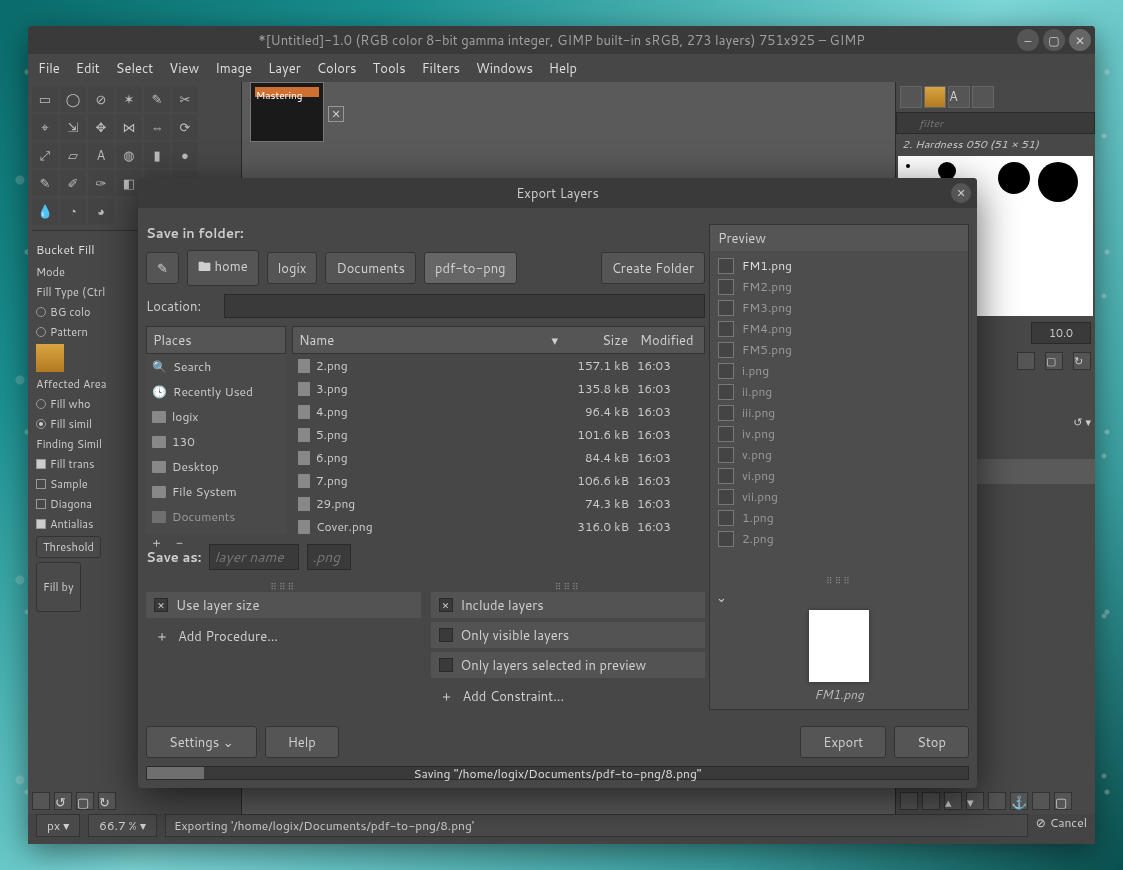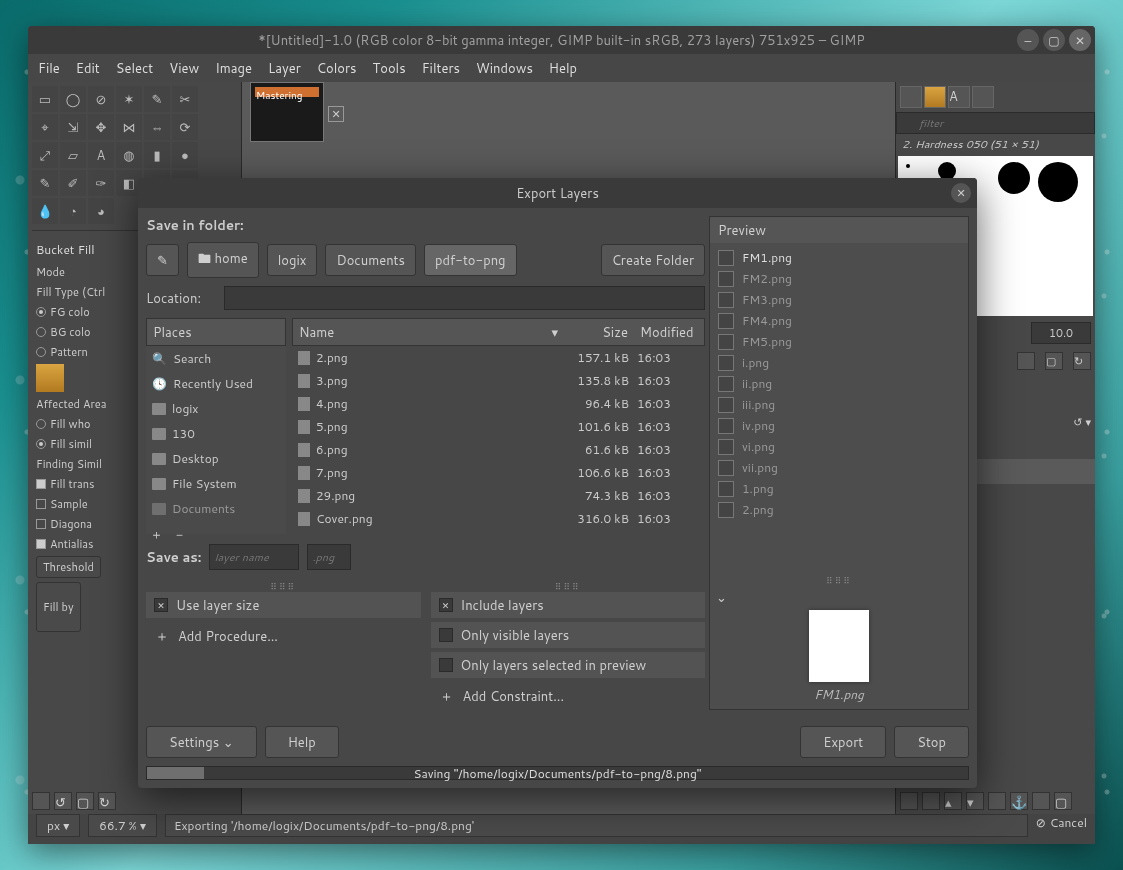--- a/index.html
+++ b/index.html
@@ -37,21 +37,21 @@
 .brush-label{font-size:11px;font-style:italic;color:#ccc;padding:2px 6px;}
 .brushgrid{background:#fff;height:160px;margin:2px;position:relative;}
 .brushgrid .b{position:absolute;border-radius:50%;background:#000;}
 .ctrl-row{display:flex;align-items:center;padding:4px;gap:4px;font-size:11px;}
 .num-field { background:#3a3a3a; padding:2px 17px; color:#ccc; border:1px solid #2a2a2a; }
 .btn-flat{background:#4a4a4a;border:1px solid #333;padding:4px 10px;color:#ccc;border-radius:3px;}
 
 .modal { position:absolute; left:110px; top:152px; right:118px; bottom:56px; background:#474747; border-radius:4px; box-shadow:0 10px 40px rgba(0,0,0,.6); display:flex; flex-direction:column; }
 .modal-title{height:30px;background:#3a3a3a;border-radius:4px 4px 0 0;display:flex;align-items:center;justify-content:center;color:#ccc;position:relative;}
 .modal-title .closebtn{position:absolute;right:6px;top:5px;width:20px;height:20px;border-radius:10px;background:#555;color:#ccc;display:flex;align-items:center;justify-content:center;font-size:11px;cursor:pointer;}
-.modal-body{flex:1;display:flex;gap:4px;padding:8px;overflow:hidden;}
+.modal-body{flex:1;display:flex;gap:4px;padding:8px;overflow:hidden;margin-top:8px;}
 .chooser{flex:1;display:flex;flex-direction:column;gap:8px;min-width:0;}
 .row{display:flex;align-items:center;gap:8px;}
 .crumb{background:#555;border:1px solid #333;padding:6px 10px;border-radius:3px;cursor:pointer;}
 .crumb.active{background:#666;}
 .loc-label{width:70px;color:#ccc;}
 .loc-field{flex:1;height:24px;background:#3a3a3a;border:1px solid #2a2a2a;}
 .browser{flex:1;display:flex;gap:6px;min-height:0;}
 .places{width:140px;display:flex;flex-direction:column;background:#4a4a4a;}
 .col-head{background:#555;padding:4px 6px;border:1px solid #333;}
 .pl{padding:4px 6px;display:flex;align-items:center;gap:6px;color:#ccc;font-size:12px;cursor:pointer;}
@@ -61,21 +61,21 @@
 .fhead .c1{flex:1;padding:4px 6px;display:flex;align-items:center;gap:6px;}
 .fhead .c2{width:70px;padding:4px 6px;text-align:right;}
 .fhead .c3{width:70px;padding:4px 6px;}
 .flist{flex:1;overflow:hidden;}
 .fr{display:flex;padding:3px 6px;font-size:12px;color:#ccc;}
 .fr .c1{flex:1;display:flex;align-items:center;gap:6px;}
 .fr .fi{width:12px;height:14px;background:#888;}
 .fr .c2{width:70px;text-align:right;}
 .fr .c3{width:70px;padding-left:8px;}
 .saveas{display:flex;align-items:center;gap:8px;padding:2px 0;}
-.sa-in{width:90px;height:22px;background:#3a3a3a;border:1px solid #2a2a2a;color:#777;font-style:italic;font-size:11px;padding:12px 4px;}
+.sa-in{width:90px;height:22px;background:#3a3a3a;border:1px solid #2a2a2a;color:#777;font-style:italic;font-size:14px;padding:12px 4px;}
 .opts{display:flex;gap:10px;}
 .optcol{flex:1;display:flex;flex-direction:column;gap:4px;}
 .grip{height:8px;display:flex;justify-content:center;color:#888;font-size:9px;letter-spacing:2px;}
 .optrow{display:flex;align-items:center;gap:8px;background:#535353;padding:4px 8px;}
 .cb{width:14px;height:14px;background:#3a3a3a;border:1px solid #2a2a2a;display:flex;align-items:center;justify-content:center;color:#ccc;font-size:9px;}
 .cb.on::after{content:"✕";}
 .plus{width:16px;text-align:center;font-size:14px;}
 .preview{width:260px;background:#4d4d4d;border:1px solid #333;display:flex;flex-direction:column;}
 .pv-head{background:#555;padding:4px 8px;}
 .pv-list{flex:1;overflow:hidden;padding:4px;}
@@ -159,24 +159,20 @@
       <div style="height:1px;background:#333;margin:6px 0;"></div>
       <div class="dock-title">Bucket Fill</div>
       <div class="opt-row">
           <span>Mode</span>
           <span style="margin-left:auto">No</span>
         </div>
       <div class="opt-row">
           <span>Fill Type  (Ctrl</span>
         </div>
       <div class="opt-row">
-          <span class="radio on"></span>
-          <span>FG colo</span>
-        </div>
-      <div class="opt-row">
           <span class="radio"></span>
           <span>BG colo</span>
         </div>
       <div class="opt-row">
           <span class="radio"></span>
           <span>Pattern</span>
         </div>
       <div class="opt-row">
           <div style="width:28px;height:28px;background:linear-gradient(#d9a441,#b37a20)"></div>
         </div>
@@ -405,21 +401,21 @@
                     <span>5.png</span>
                   </div>
                   <div class="c2">101.6 kB</div>
                   <div class="c3">16:03</div>
                 </div>
                 <div class="fr">
                   <div class="c1">
                     <span class="fi"></span>
                     <span>6.png</span>
                   </div>
-                  <div class="c2">61.6 kB</div>
+                  <div class="c2">84.4 kB</div>
                   <div class="c3">16:03</div>
                 </div>
                 <div class="fr">
                   <div class="c1">
                     <span class="fi"></span>
                     <span>7.png</span>
                   </div>
                   <div class="c2">106.6 kB</div>
                   <div class="c3">16:03</div>
                 </div>
@@ -515,20 +511,24 @@
             <div class="pv-item">
               <span class="pv-sw"></span>
               <span>iii.png</span>
             </div>
             <div class="pv-item">
               <span class="pv-sw"></span>
               <span>iv.png</span>
             </div>
             <div class="pv-item">
               <span class="pv-sw"></span>
+              <span>v.png</span>
+            </div>
+            <div class="pv-item">
+              <span class="pv-sw"></span>
               <span>vi.png</span>
             </div>
             <div class="pv-item">
               <span class="pv-sw"></span>
               <span>vii.png</span>
             </div>
             <div class="pv-item">
               <span class="pv-sw"></span>
               <span>1.png</span>
             </div>

